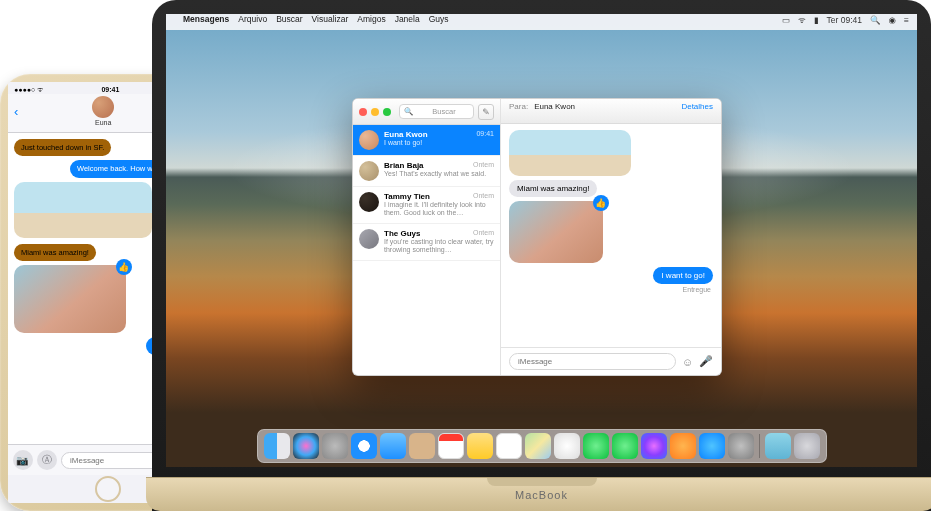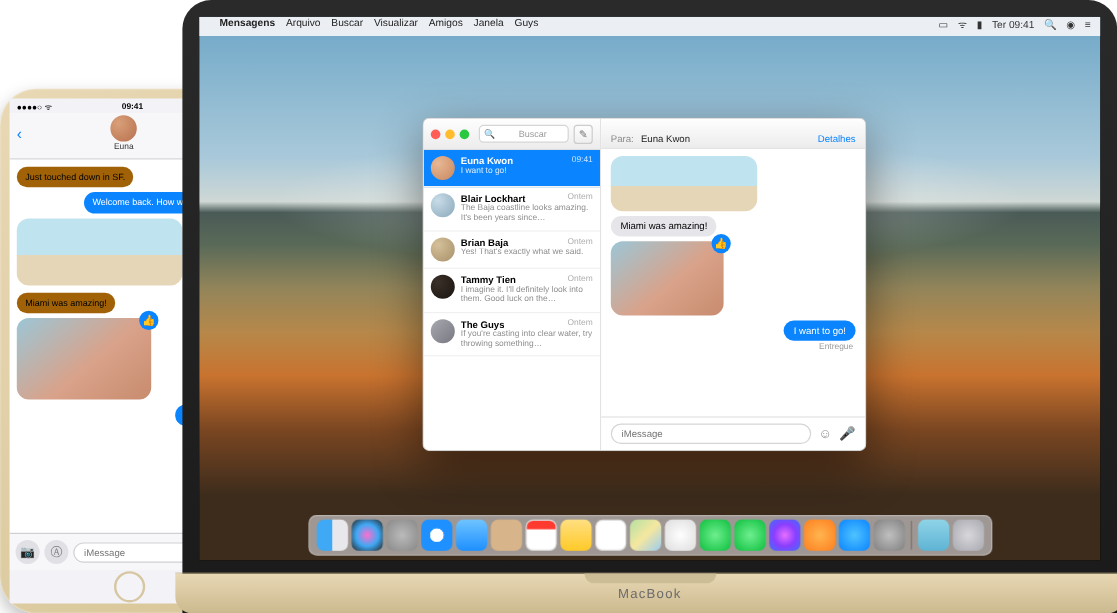--- a/index.html
+++ b/index.html
@@ -118,21 +118,21 @@
     display:flex; z-index:6;
     border:1px solid rgba(0,0,0,.15);
   }
   .msgwin-sidebar{width:148px;background:#fff;display:flex;flex-direction:column;border-right:1px solid #e2e2e2;}
   .titlebar{height:26px;background:linear-gradient(#fefefe,#ececec);display:flex;align-items:center;padding:0 6px;gap:4px;border-bottom:1px solid #dcdcdc;}
   .traffic{display:flex;gap:4px;}
   .traffic span{width:8px;height:8px;border-radius:50%;}
   .tr-r{background:#ff5f57;} .tr-y{background:#ffbd2e;} .tr-g{background:#28c940;}
   .search-bar{flex:1;margin-left:4px;border:1px solid #d5d5d5;border-radius:4px;display:flex;align-items:center;padding:0 4px;font-size:7.5px;color:#9a9a9a;height:15px;background:#fff;}
   .compose{width:16px;height:16px;border:1px solid #ccc;border-radius:3px;display:flex;align-items:center;justify-content:center;color:#777;font-size:9px;background:linear-gradient(#fdfdfd,#efefef);}
-  .sidebar-chat-titlebar{height:21px;background:linear-gradient(#fefefe,#ececec);border-bottom:1px solid #dcdcdc;display:flex;align-items:flex-start;padding:12px 8px;gap:6px;font-size:8px;}
+  .sidebar-chat-titlebar{height:21px;background:linear-gradient(#fefefe,#ececec);border-bottom:1px solid #dcdcdc;display:flex;align-items:flex-end;padding:12px 8px;gap:6px;font-size:8px;}
   .sidebar-chat-titlebar .to-label{color:#8a8a8a;}
   .sidebar-chat-titlebar .to-name{color:#222;flex:1;}
   .sidebar-chat-titlebar .details{color:#0a84ff;}
   .convlist{flex:1;overflow:hidden;font-size:7.5px;}
   .conv{display:flex;gap:5px;padding:5px 6px;border-bottom:1px solid #f0f0f0;}
   .conv.sel{background:#0a84ff;color:#fff;}
   .conv .av{width:20px;height:20px;border-radius:50%;flex-shrink:0;}
   .conv .body{flex:1;min-width:0;}
   .conv .row1{display:flex;justify-content:space-between;gap:4px;}
   .conv .name{font-weight:600;font-size:8px;white-space:nowrap;overflow:hidden;text-overflow:ellipsis;}
@@ -265,30 +265,20 @@
           </div>
           <div class="convlist" id="convlist">
               <div class="conv sel">
                 <div class="av av-c1"></div>
                 <div class="body">
                   <div class="row1">
                     <span class="name">Euna Kwon</span>
                     <span class="time">09:41</span>
                   </div>
                   <div class="preview">I want to go!</div>
-                </div>
-              </div>
-              <div class="conv">
-                <div class="av av-c2"></div>
-                <div class="body">
-                  <div class="row1">
-                    <span class="name">Blair Lockhart</span>
-                    <span class="time">Ontem</span>
-                  </div>
-                  <div class="preview">The Baja coastline looks amazing. It's been years since…</div>
                 </div>
               </div>
               <div class="conv">
                 <div class="av av-c4"></div>
                 <div class="body">
                   <div class="row1">
                     <span class="name">Brian Baja</span>
                     <span class="time">Ontem</span>
                   </div>
                   <div class="preview">Yes! That's exactly what we said.</div>

